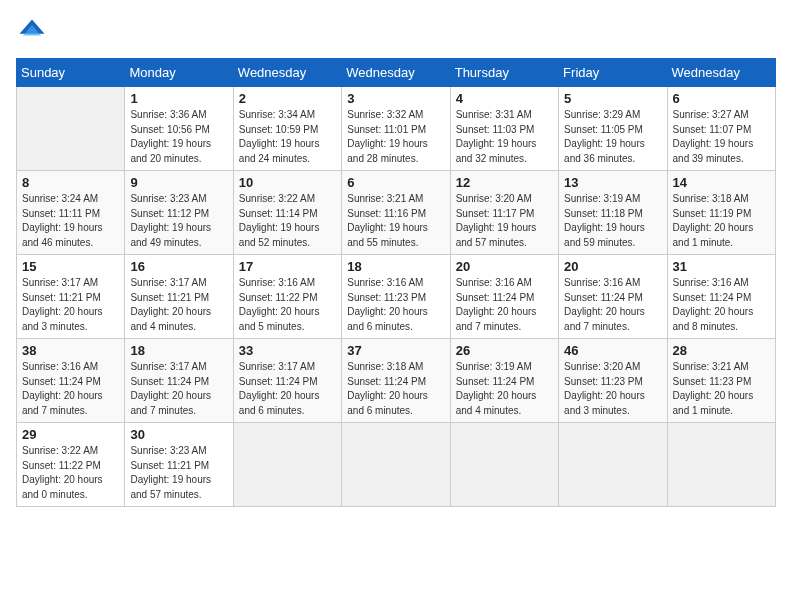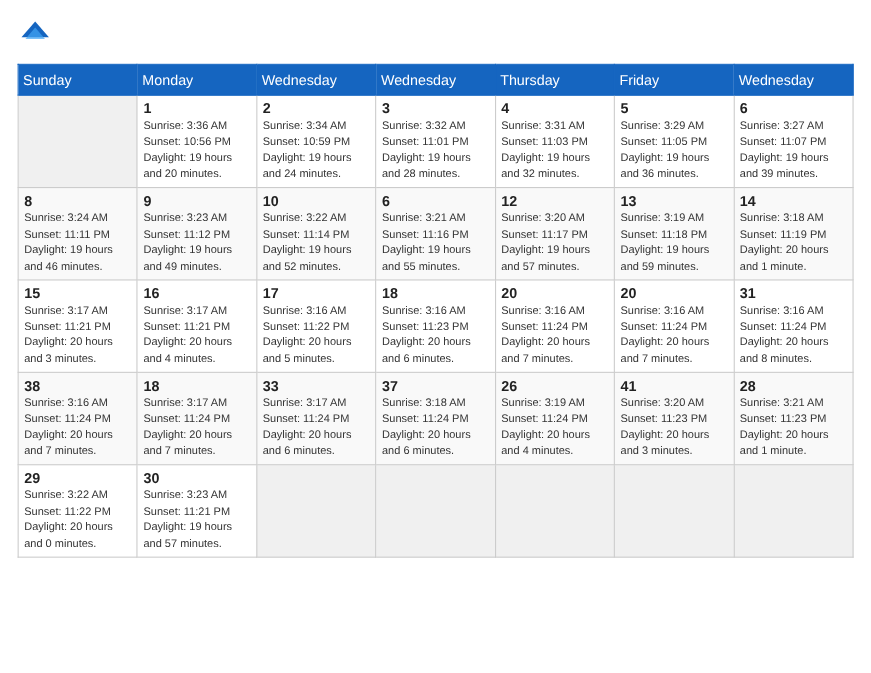--- a/index.html
+++ b/index.html
@@ -229,21 +229,21 @@
         </td>
         <td>
           <span class="day-num">37</span>
           <div class="day-info">Sunrise: 3:18 AM<br>Sunset: 11:24 PM<br>Daylight: 20 hours and 6 minutes.</div>
         </td>
         <td>
           <span class="day-num">26</span>
           <div class="day-info">Sunrise: 3:19 AM<br>Sunset: 11:24 PM<br>Daylight: 20 hours and 4 minutes.</div>
         </td>
         <td>
-          <span class="day-num">41</span>
+          <span class="day-num">46</span>
           <div class="day-info">Sunrise: 3:20 AM<br>Sunset: 11:23 PM<br>Daylight: 20 hours and 3 minutes.</div>
         </td>
         <td>
           <span class="day-num">28</span>
           <div class="day-info">Sunrise: 3:21 AM<br>Sunset: 11:23 PM<br>Daylight: 20 hours and 1 minute.</div>
         </td>
       </tr>
       <tr>
         <td>
           <span class="day-num">29</span>

